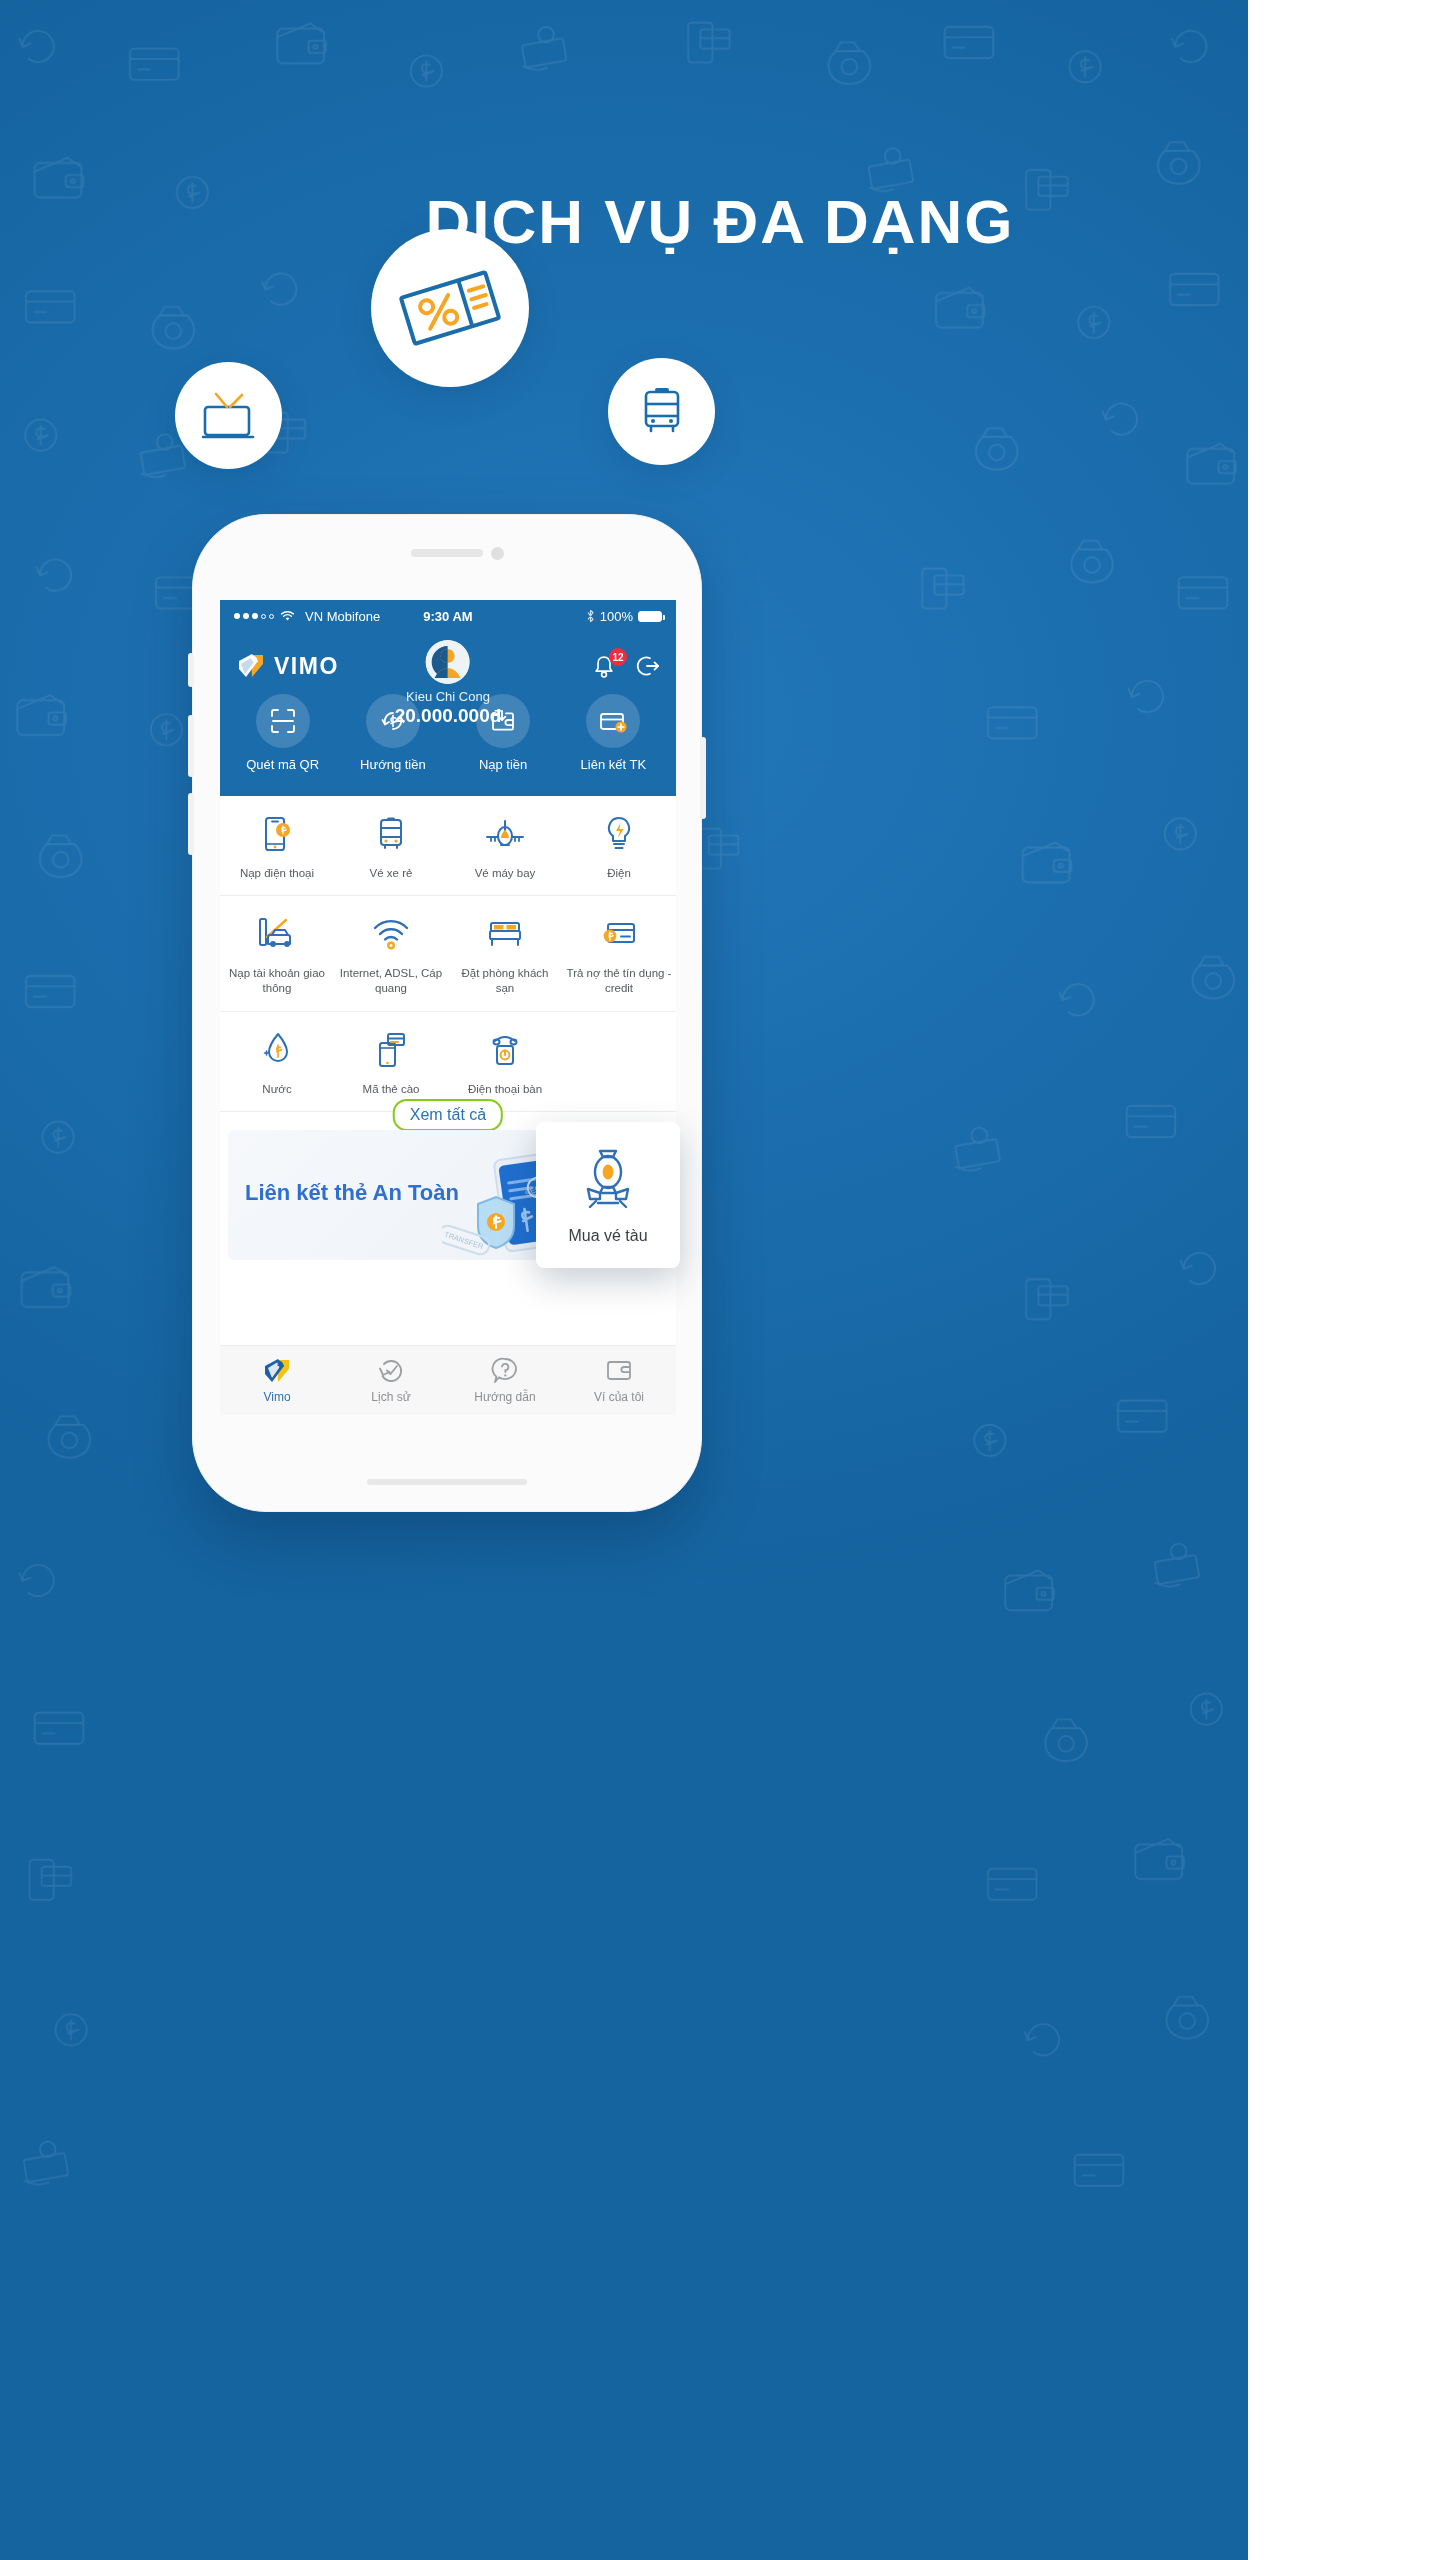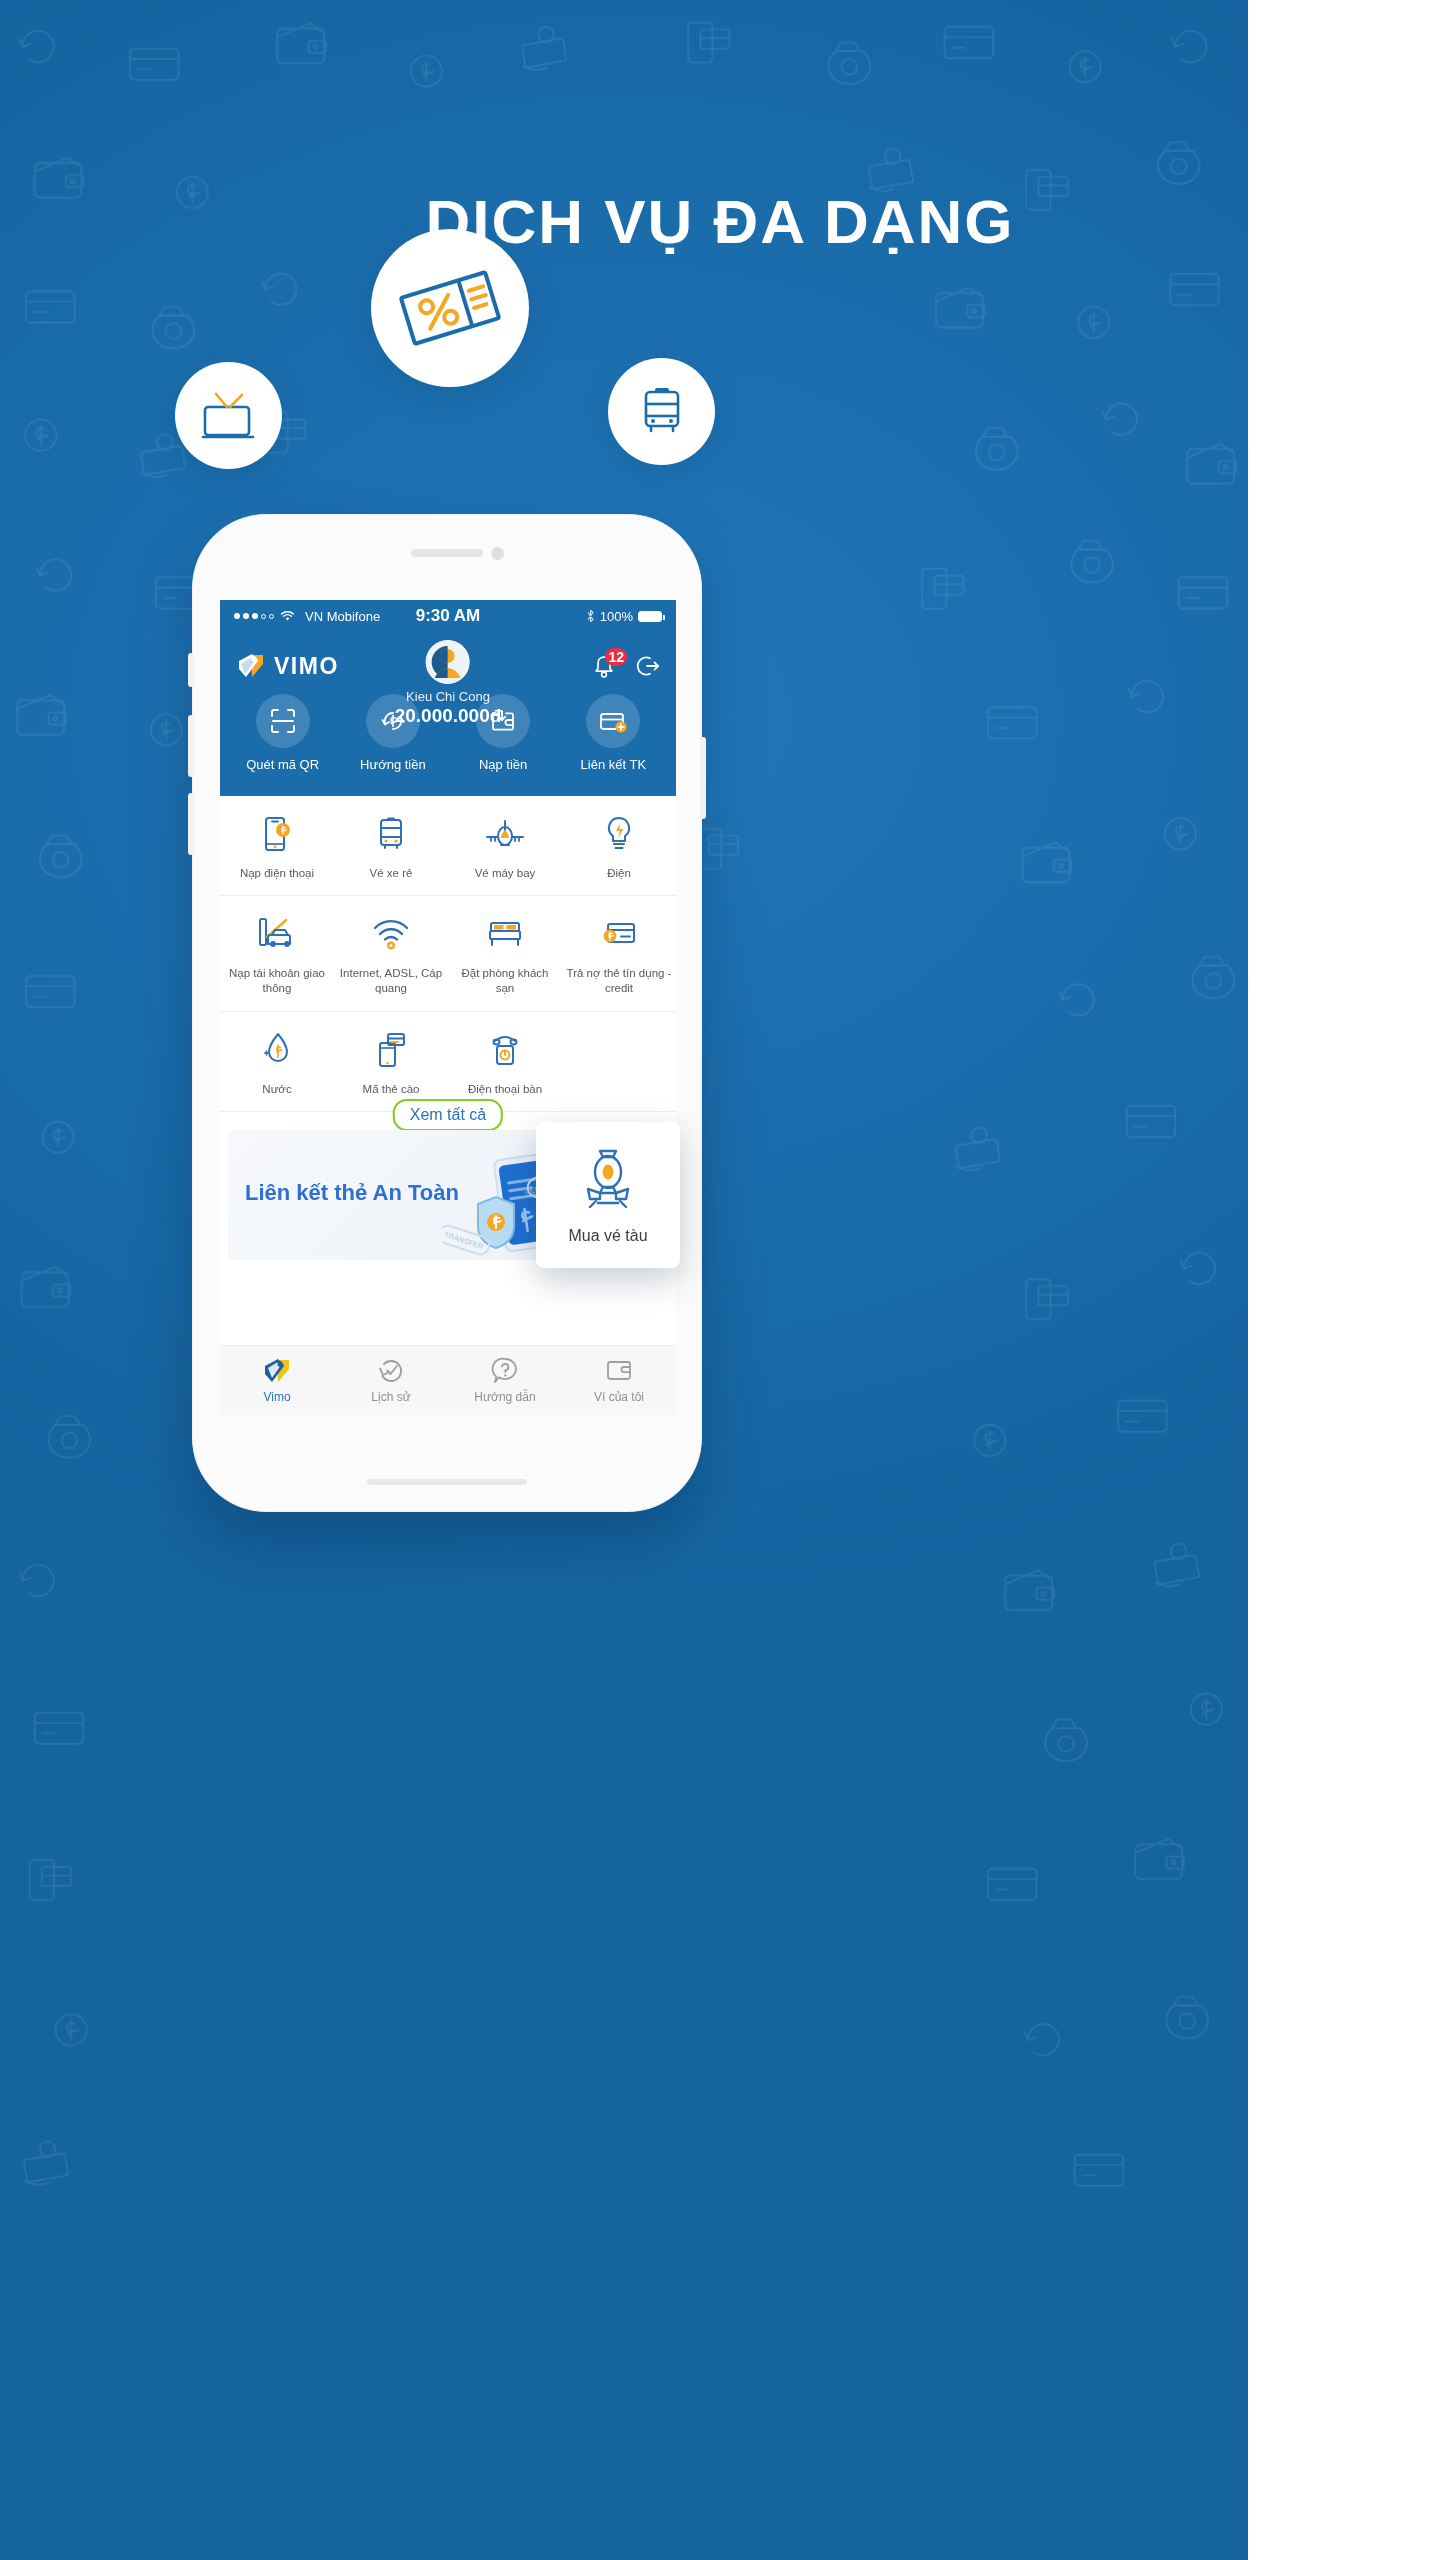--- a/index.html
+++ b/index.html
@@ -102,21 +102,21 @@
     position: relative;
     justify-content: space-between;
   }
   .sb-left { display: flex; align-items: center; gap: 6px; }
   .dots { display: flex; gap: 3px; align-items: center; }
   .dot { width: 6px; height: 6px; border-radius: 50%; background: #fff; }
   .dot.hollow { background: transparent; border: 1px solid #fff; width: 5px; height: 5px; }
   .sb-carrier { font-size: 13px; margin-left: 4px; }
   .sb-time {
     position: absolute; left: 50%; transform: translateX(-50%);
-    font-size: 17px; font-weight: bold;
+    font-size: 13px; font-weight: bold;
   }
   .sb-right { margin-left: auto; display: flex; align-items: center; gap: 5px; font-size: 13px; }
   .battery {
     width: 24px; height: 11px;
     border: 1px solid #fff; border-radius: 3px;
     position: relative; background: #fff;
   }
   .battery:after {
     content: ''; position: absolute; right: -4px; top: 3px;
     width: 2px; height: 5px; background: #fff; border-radius: 0 1px 1px 0;
@@ -133,21 +133,21 @@
   }
   #logo-wrap { display: flex; align-items: center; gap: 8px; padding-top: 10px; }
   #logo-text {
     color: #fff; font-size: 23px; font-weight: bold; letter-spacing: 1.5px;
   }
   #header-icons { display: flex; align-items: center; gap: 16px; padding-top: 12px; }
   .hdr-icon { position: relative; width: 26px; height: 26px; cursor: pointer; }
   #bell-badge {
     position: absolute; top: -6px; right: -9px;
     background: #ef2b3d; color: #fff;
-    font-size: 14px; font-weight: bold;
+    font-size: 10px; font-weight: bold;
     min-width: 18px; height: 18px; border-radius: 9px;
     display: flex; align-items: center; justify-content: center;
     padding: 0 3px;
   }
   #user-block {
     position: absolute; left: 50%; transform: translateX(-50%);
     top: 8px; text-align: center;
   }
   #avatar {
     width: 44px; height: 44px; border-radius: 50%;

